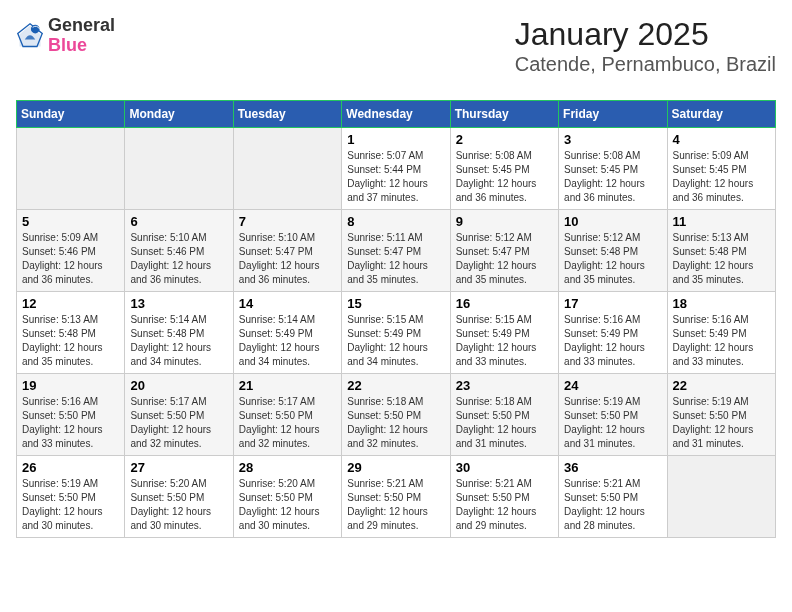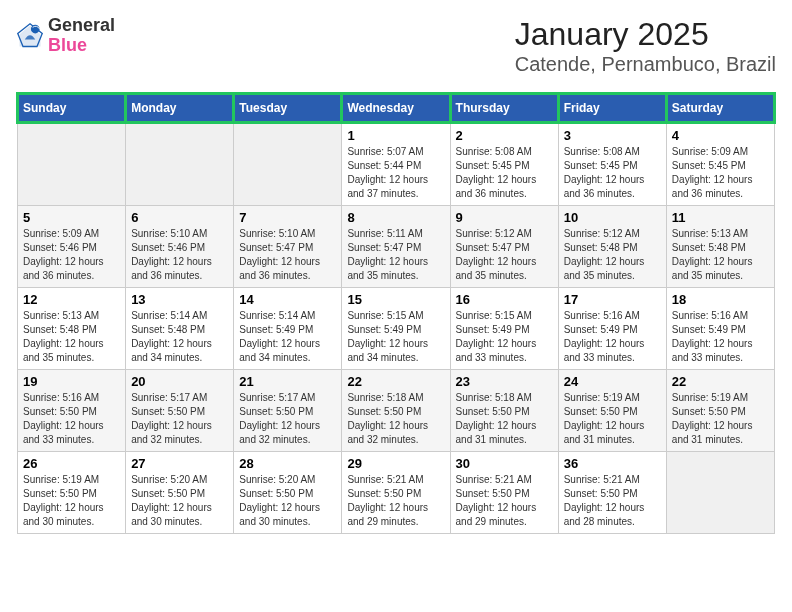--- a/index.html
+++ b/index.html
@@ -7,21 +7,21 @@
       font-family: Arial, sans-serif;
       background: #fff;
       width: 792px;
       min-height: 612px;
       padding: 16px;
     }
     .header {
       display: flex;
       justify-content: space-between;
       align-items: flex-start;
-      margin-bottom: 16px;
+      margin-bottom: 24px;
     }
     .logo {
       display: flex;
       align-items: center;
       gap: 4px;
     }
     .logo-text {
       font-size: 18px;
       font-weight: bold;
       line-height: 1.1;
@@ -49,21 +49,21 @@
       border-collapse: collapse;
       font-size: 11px;
     }
     thead tr th {
       background-color: #2a5db0;
       color: #fff;
       padding: 6px 4px;
       text-align: left;
       font-weight: bold;
       font-size: 12px;
-      border: 3px solid #22c55e;
+      border: 1px solid #22c55e;
     }
     tbody tr td {
       border: 1px solid #ccc;
       vertical-align: top;
       padding: 4px 5px;
       height: 80px;
       width: 108px;
       background: #fff;
     }
     tbody tr:nth-child(even) td {

